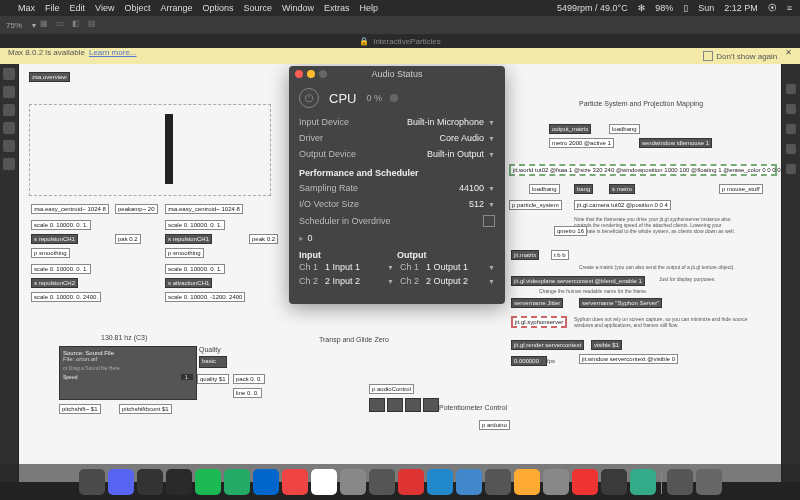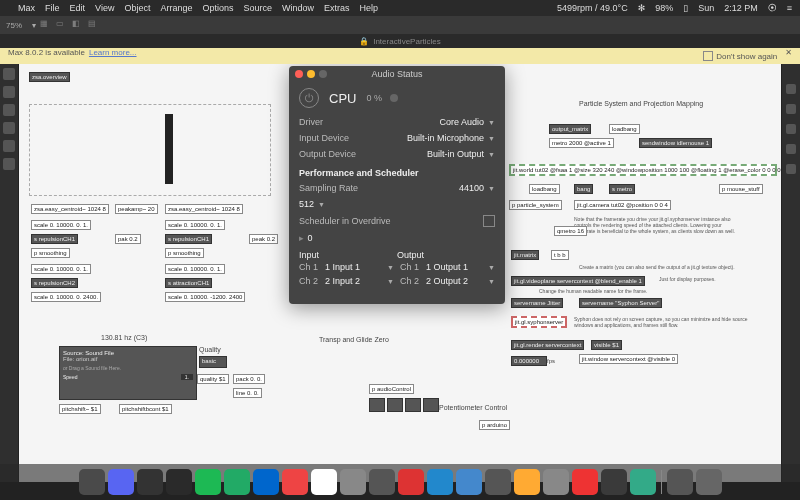--- a/index.html
+++ b/index.html
@@ -31,21 +31,21 @@
 .audio-status .traffic{position:absolute;left:6px;display:flex;gap:4px}
 .audio-status .traffic span{width:8px;height:8px;border-radius:50%;display:inline-block}
 .audio-status .row{display:flex;align-items:center;padding:3px 10px;gap:8px}
 .audio-status .row .lab{flex:1;color:#bbb}
 .audio-status .row .val{display:flex;align-items:center;gap:4px}
 .audio-status .chev{font-size:7px;color:#aaa}
 .audio-status .power{width:18px;height:18px;border:1.5px solid #888;border-radius:50%;margin:6px 10px;display:flex;align-items:center;justify-content:center;color:#888;font-size:11px}
 .audio-status .cpu{font-size:13px;font-weight:500}
 .audio-status .heading{padding:6px 10px 2px;font-weight:600;color:#eee}
 .audio-status .iohead{display:flex;padding:4px 10px 0}
-.audio-status .iohead div{flex:1;font-weight:400}
+.audio-status .iohead div{flex:1;font-weight:700}
 .audio-status .iorow{display:flex;padding:2px 10px;gap:6px;align-items:center}
 .audio-status .iorow .c{width:20px;color:#bbb}
 .audio-status .buttons{display:flex;gap:6px;padding:8px}
 .audio-status .btn{flex:1;background:#555;border-radius:3px;text-align:center;padding:5px 2px;font-size:8px}
 .dock{position:absolute;bottom:0;left:0;right:0;height:36px;background:rgba(40,40,40,.6);display:flex;align-items:center;justify-content:center;gap:3px;padding:0 10px}
 .dock .app{width:26px;height:26px;border-radius:5px;background:#666}
 .dock .sep{width:1px;height:24px;background:#888;margin:0 2px}
 .note{position:absolute;font-size:5px;color:#555;line-height:1.2}
 .cb{width:8px;height:8px;border:1px solid #888;display:inline-block}
 </style>
@@ -214,49 +214,50 @@
         </div>
         <span>Audio Status</span>
       </div>
       <div style="display:flex;align-items:center">
         <div class="power">⏻</div>
         <span class="cpu">CPU</span>
         <span style="margin-left:10px;color:#aaa">0 %</span>
         <span style="margin-left:8px;width:8px;height:8px;border-radius:50%;background:#666;display:inline-block"></span>
       </div>
       <div class="row">
+          <span class="lab">Input Device</span>
+          <span class="val">
+            <span>Built-in Microphone</span>
+            <span class="chev">▼</span>
+          </span>
+        </div>
+      <div class="row">
           <span class="lab">Driver</span>
           <span class="val">
             <span>Core Audio</span>
             <span class="chev">▼</span>
           </span>
         </div>
       <div class="row">
-          <span class="lab">Input Device</span>
-          <span class="val">
-            <span>Built-in Microphone</span>
-            <span class="chev">▼</span>
-          </span>
-        </div>
-      <div class="row">
           <span class="lab">Output Device</span>
           <span class="val">
             <span>Built-in Output</span>
             <span class="chev">▼</span>
           </span>
         </div>
       <div class="heading">Performance and Scheduler</div>
       <div class="row">
           <span class="lab">Sampling Rate</span>
           <span class="val">
             <span>44100</span>
             <span class="chev">▼</span>
           </span>
         </div>
       <div class="row">
+          <span class="lab">I/O Vector Size</span>
           <span class="val">
             <span>512</span>
             <span class="chev">▼</span>
           </span>
         </div>
       <div class="row">
           <span class="lab">Scheduler in Overdrive</span>
           <span class="val">
             <span style="width:10px;height:10px;border:1px solid #888;display:inline-block"></span>
           </span>

